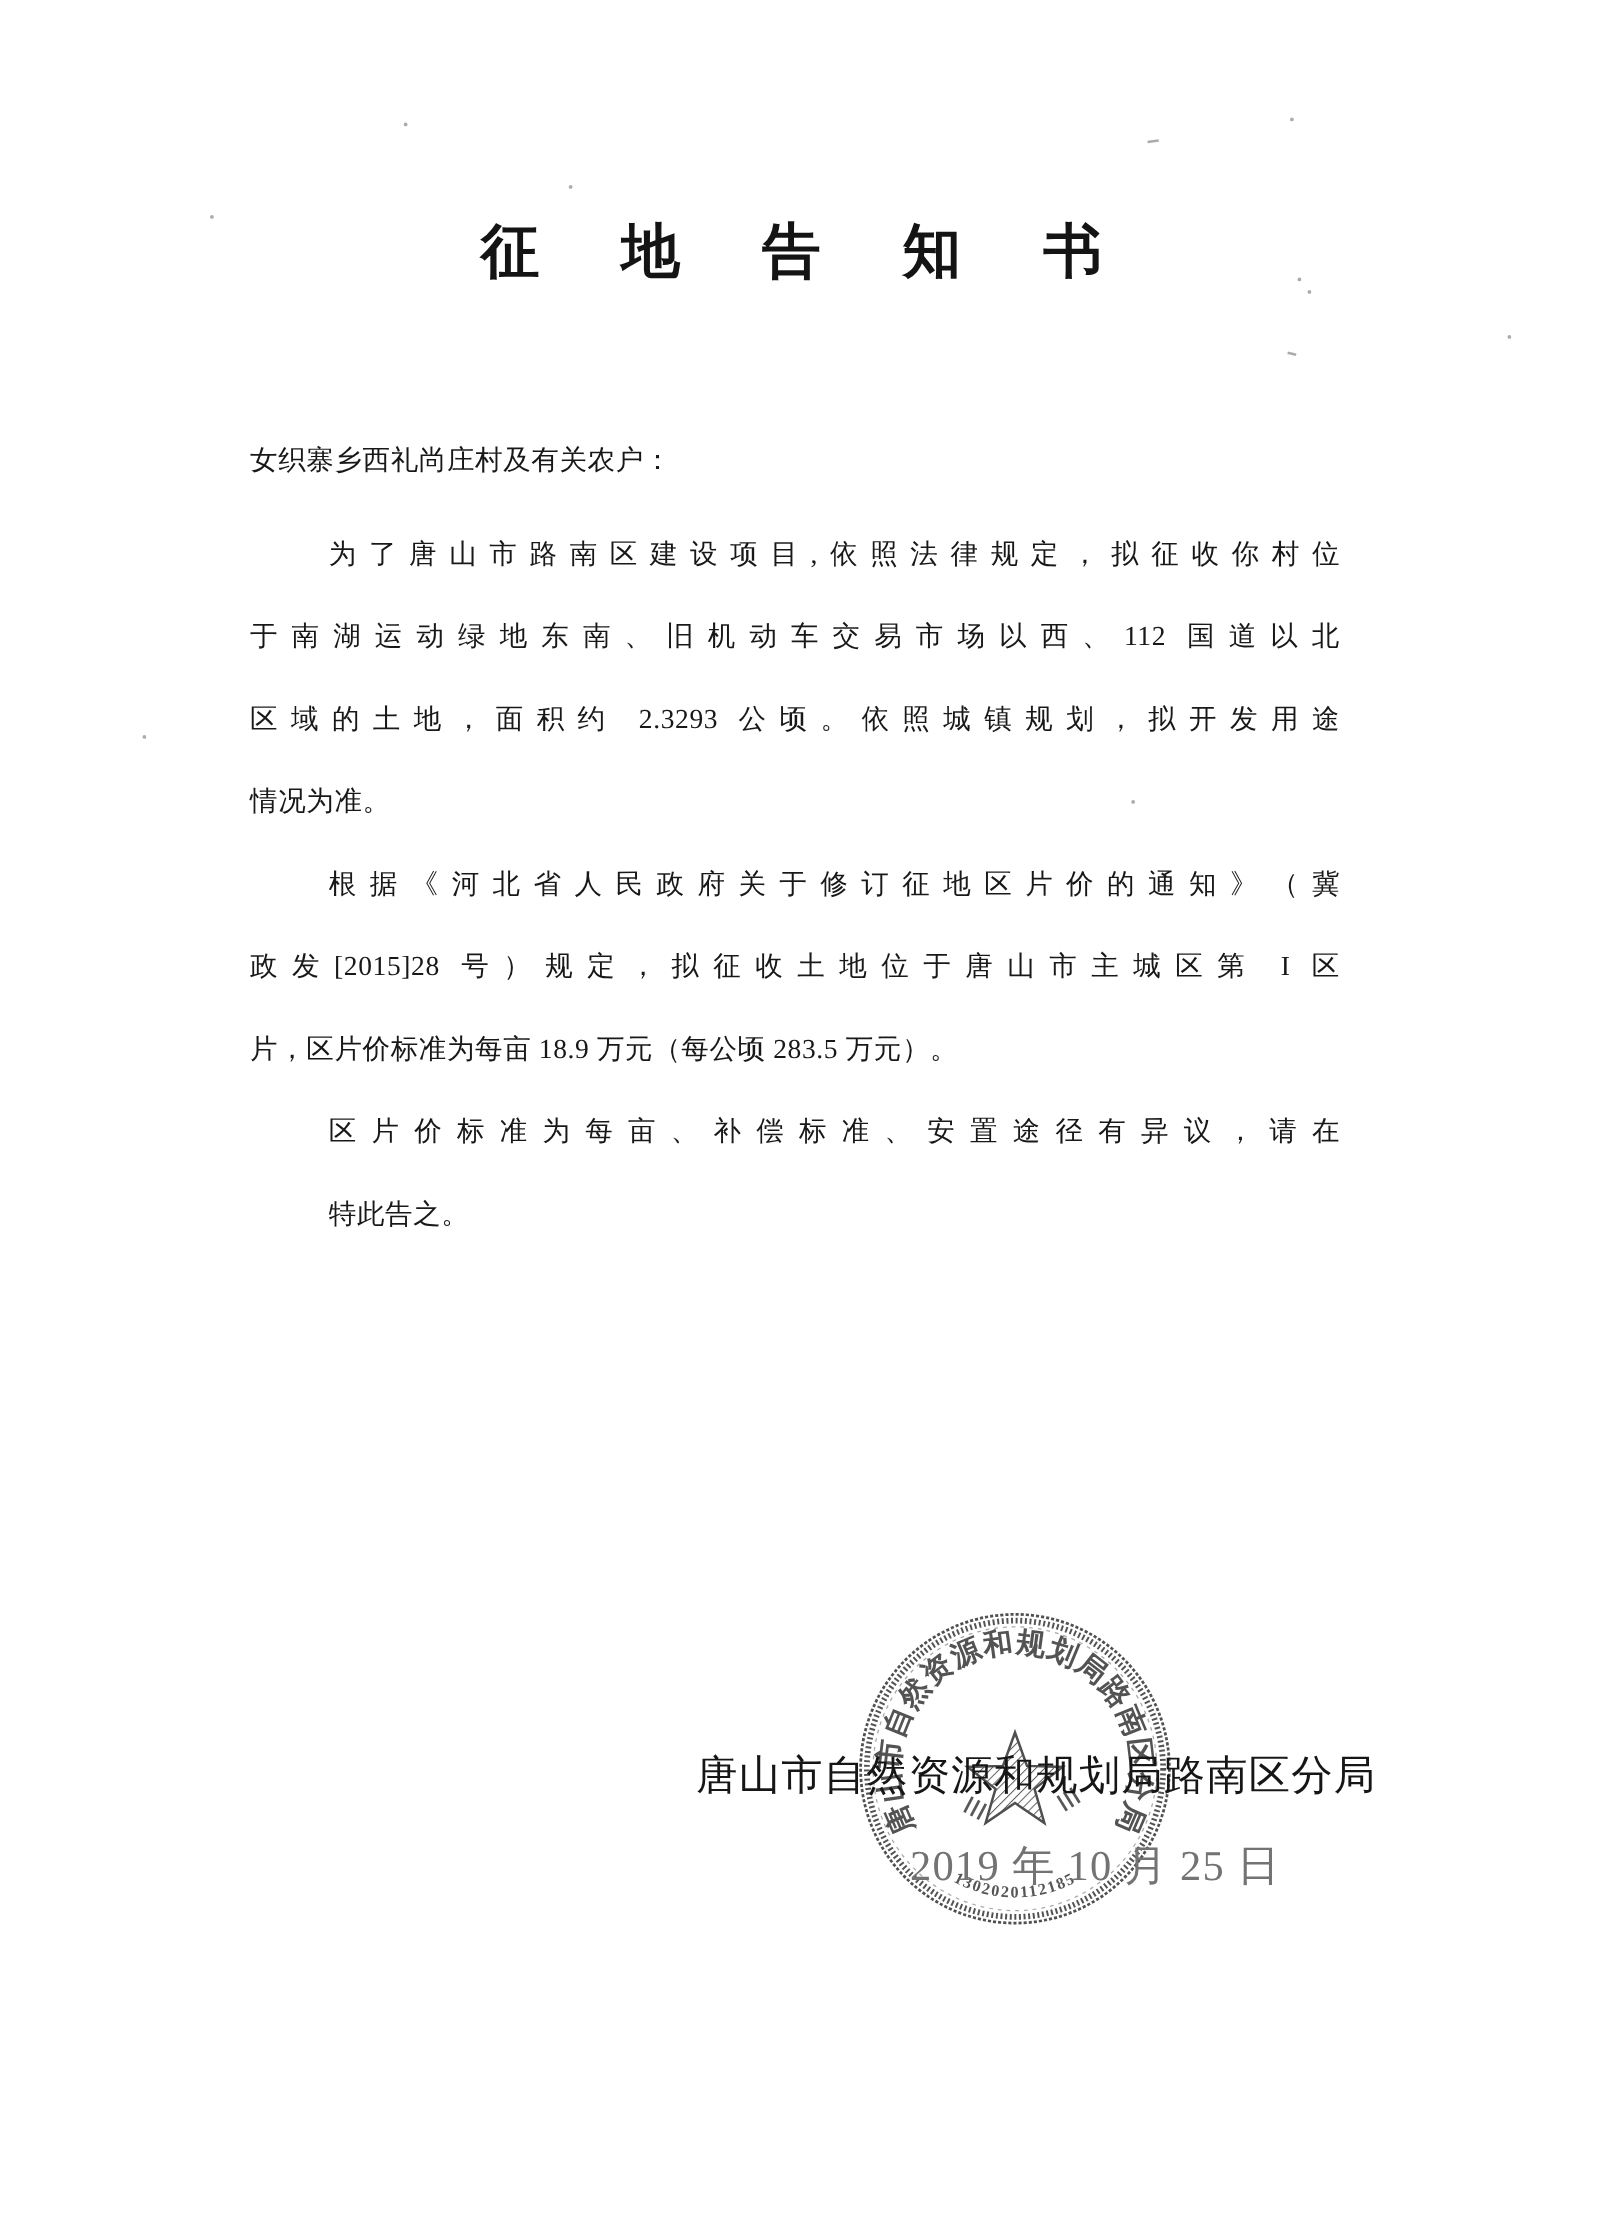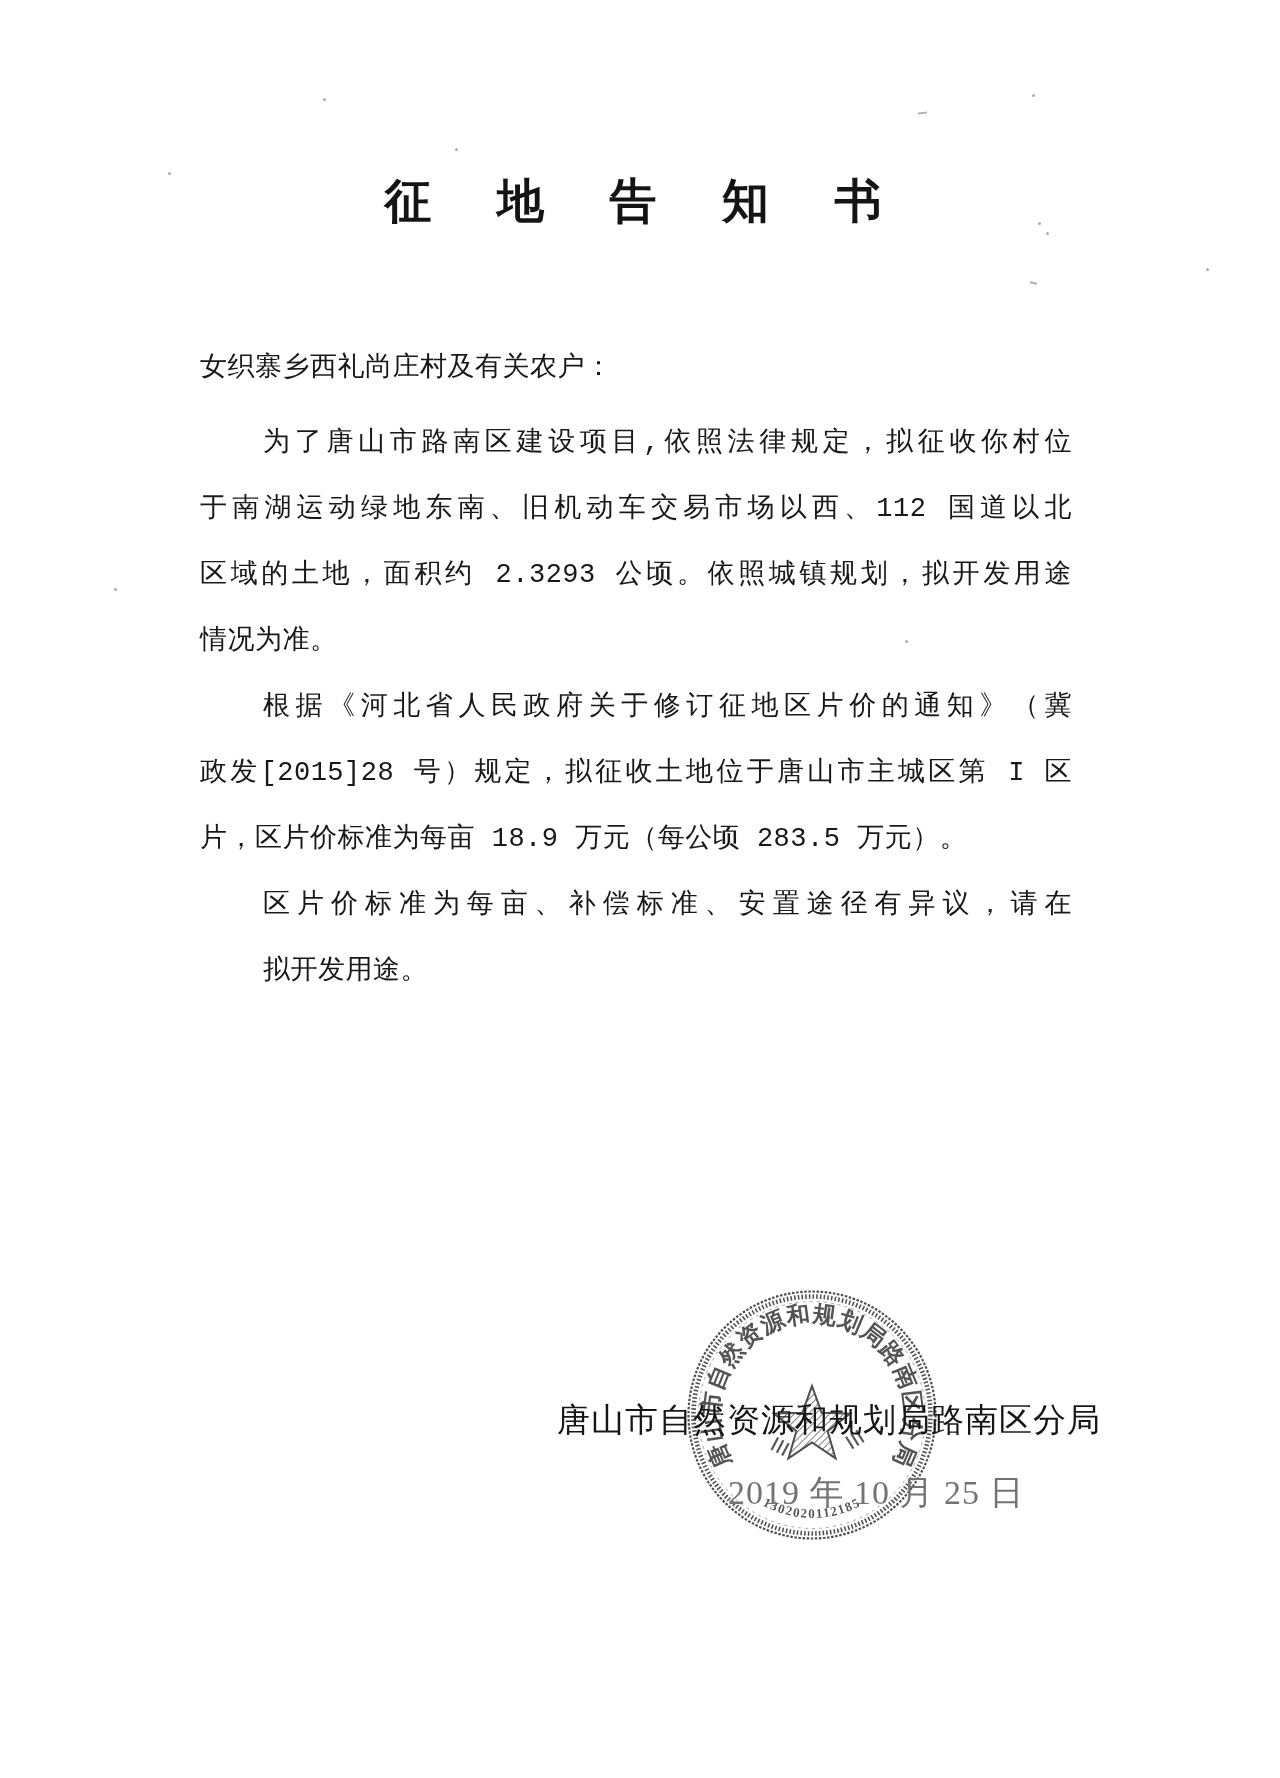--- a/index.html
+++ b/index.html
@@ -29,23 +29,22 @@
     font-weight: 700;
     letter-spacing: 14px;
     color: #141414;
     white-space: pre;
   }
   .body-block {
     position: absolute;
     left: 200px;
     top: 335px;
     width: 872px;
-    font-size: 27px;
+    font-size: 22px;
     color: #181818;
-    font-family: Liberation Mono, monospace;
   }
   .line {
     display: block;
     height: 66px;
     line-height: 66px;
     text-align: justify;
     text-align-last: justify;
     white-space: normal;
     letter-spacing: 0.5px;
   }
@@ -118,21 +117,21 @@
       <span class="line">政发[2015]28 号）规定，拟征收土地位于唐山市主城区第 I 区</span>
       <span class="line last">片，区片价标准为每亩 18.9 万元（每公顷 283.5 万元）。</span>
     </div>
 
 
     <div class="para">
       <span class="line indent">区片价标准为每亩、补偿标准、安置途径有异议，请在</span>
     </div>
 
     <div class="para">
-      <span class="line indent last">拟开发用途。</span>
+      <span class="line indent last">特此告之。</span>
     </div>
 
   </div>
 
   <svg class="seal" viewBox="0 0 260 260" xmlns="http://www.w3.org/2000/svg">
     <defs>
       <pattern id="hatch" patternUnits="userSpaceOnUse" width="5" height="5" patternTransform="rotate(45)">
         <rect width="5" height="5" fill="none"></rect>
         <line x1="0" y1="0" x2="0" y2="5" stroke="#4f4f4f" stroke-width="1.6"></line>
       </pattern>

